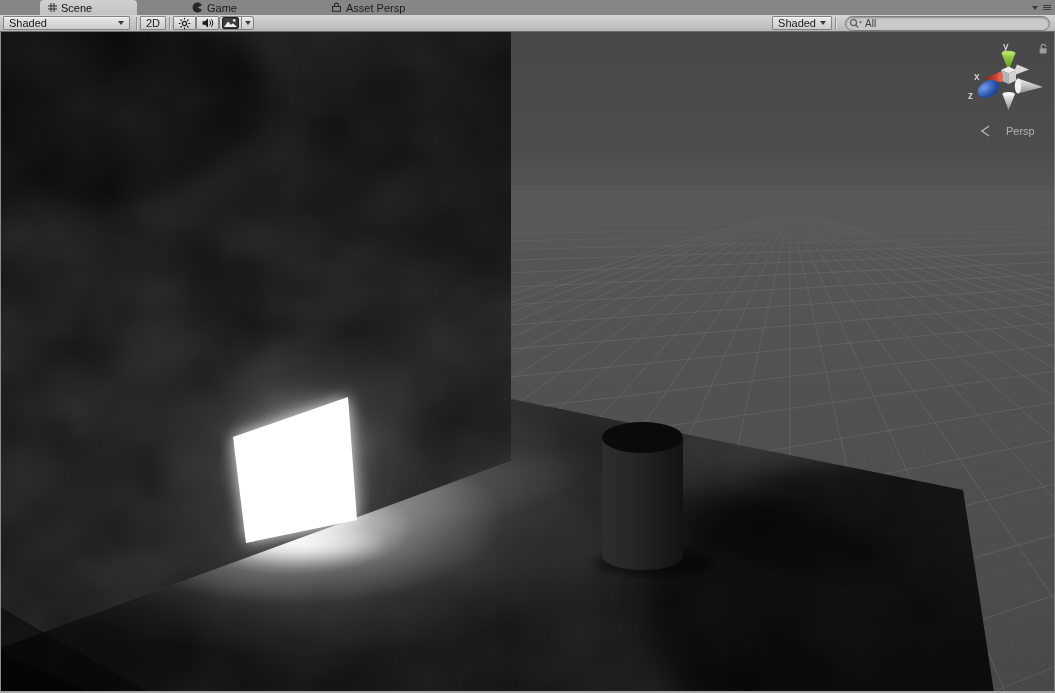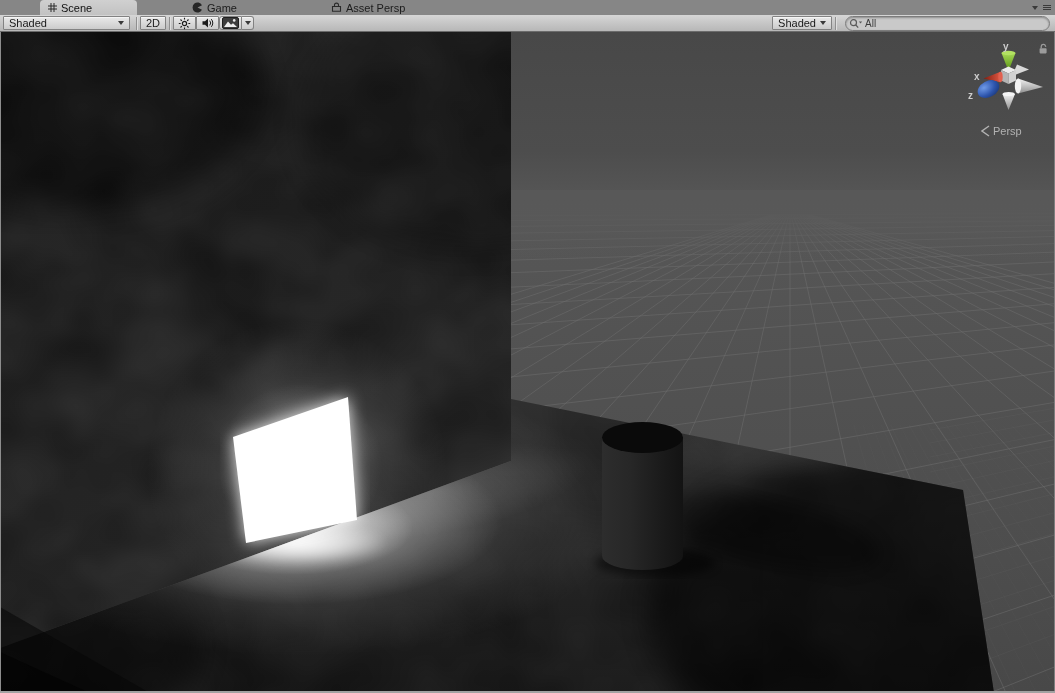--- a/index.html
+++ b/index.html
@@ -42,21 +42,21 @@
 
   
   .scene{position:absolute;top:32px;left:0;width:1055px;height:661px;background:#4e4e4e;}
   .scene svg.world{position:absolute;top:0;left:0;}
   .frame-left{position:absolute;left:0;top:0;width:1px;height:661px;background:#8d8d8d;}
   .frame-right{position:absolute;right:0;top:0;width:1px;height:661px;background:#7e7e7e;}
   .frame-bottom{position:absolute;left:0;bottom:0;width:1055px;height:2px;background:#a2a2a2;}
 
   .overlay{position:absolute;font-size:10px;color:#cdcdcd;}
   .axis-label{font-weight:bold;}
-  .persp{display:flex;align-items:center;gap:3px;color:#b2b2b2;font-size:11px;cursor:pointer;}
+  .persp{display:flex;align-items:center;gap:16px;color:#b2b2b2;font-size:11px;cursor:pointer;}
   .gizmo-box{position:absolute;left:965px;top:6px;width:88px;height:82px;}
   .lock-box{position:absolute;left:1038px;top:9px;width:14px;height:14px;}
 </style>
 </head>
 <body>
 
 <div class="app">
 
   <div class="tabbar">
     <div class="tab active">

